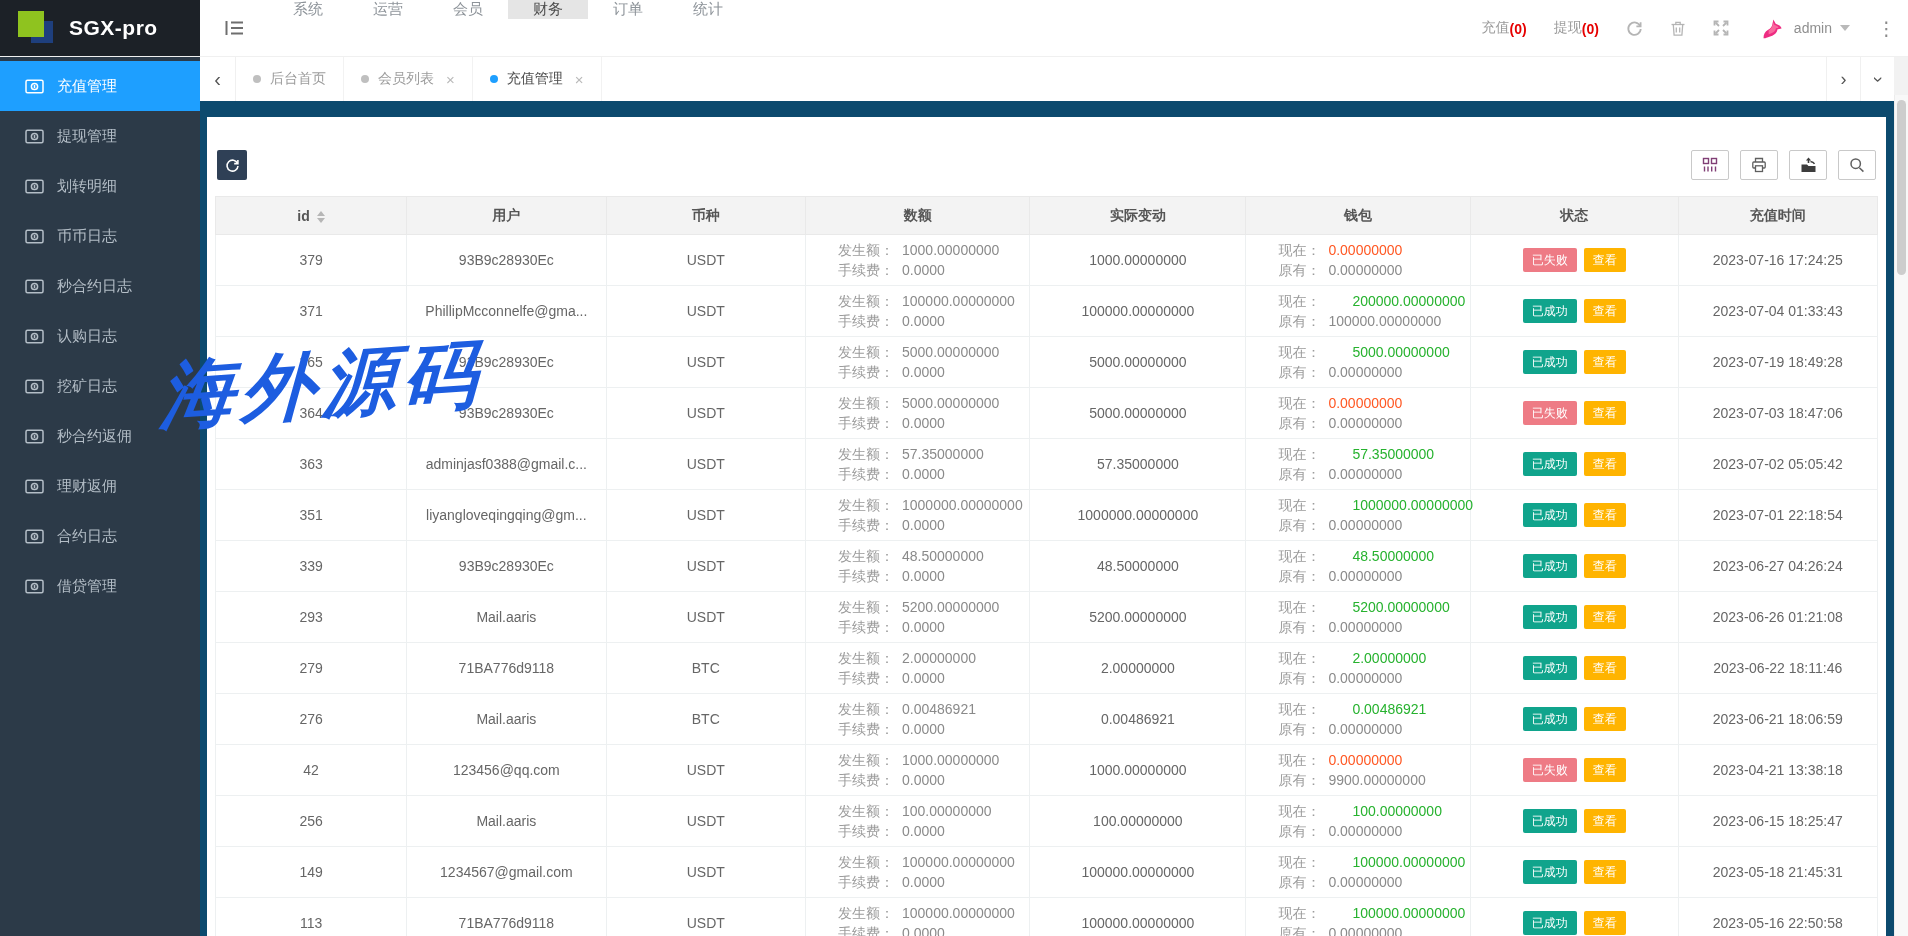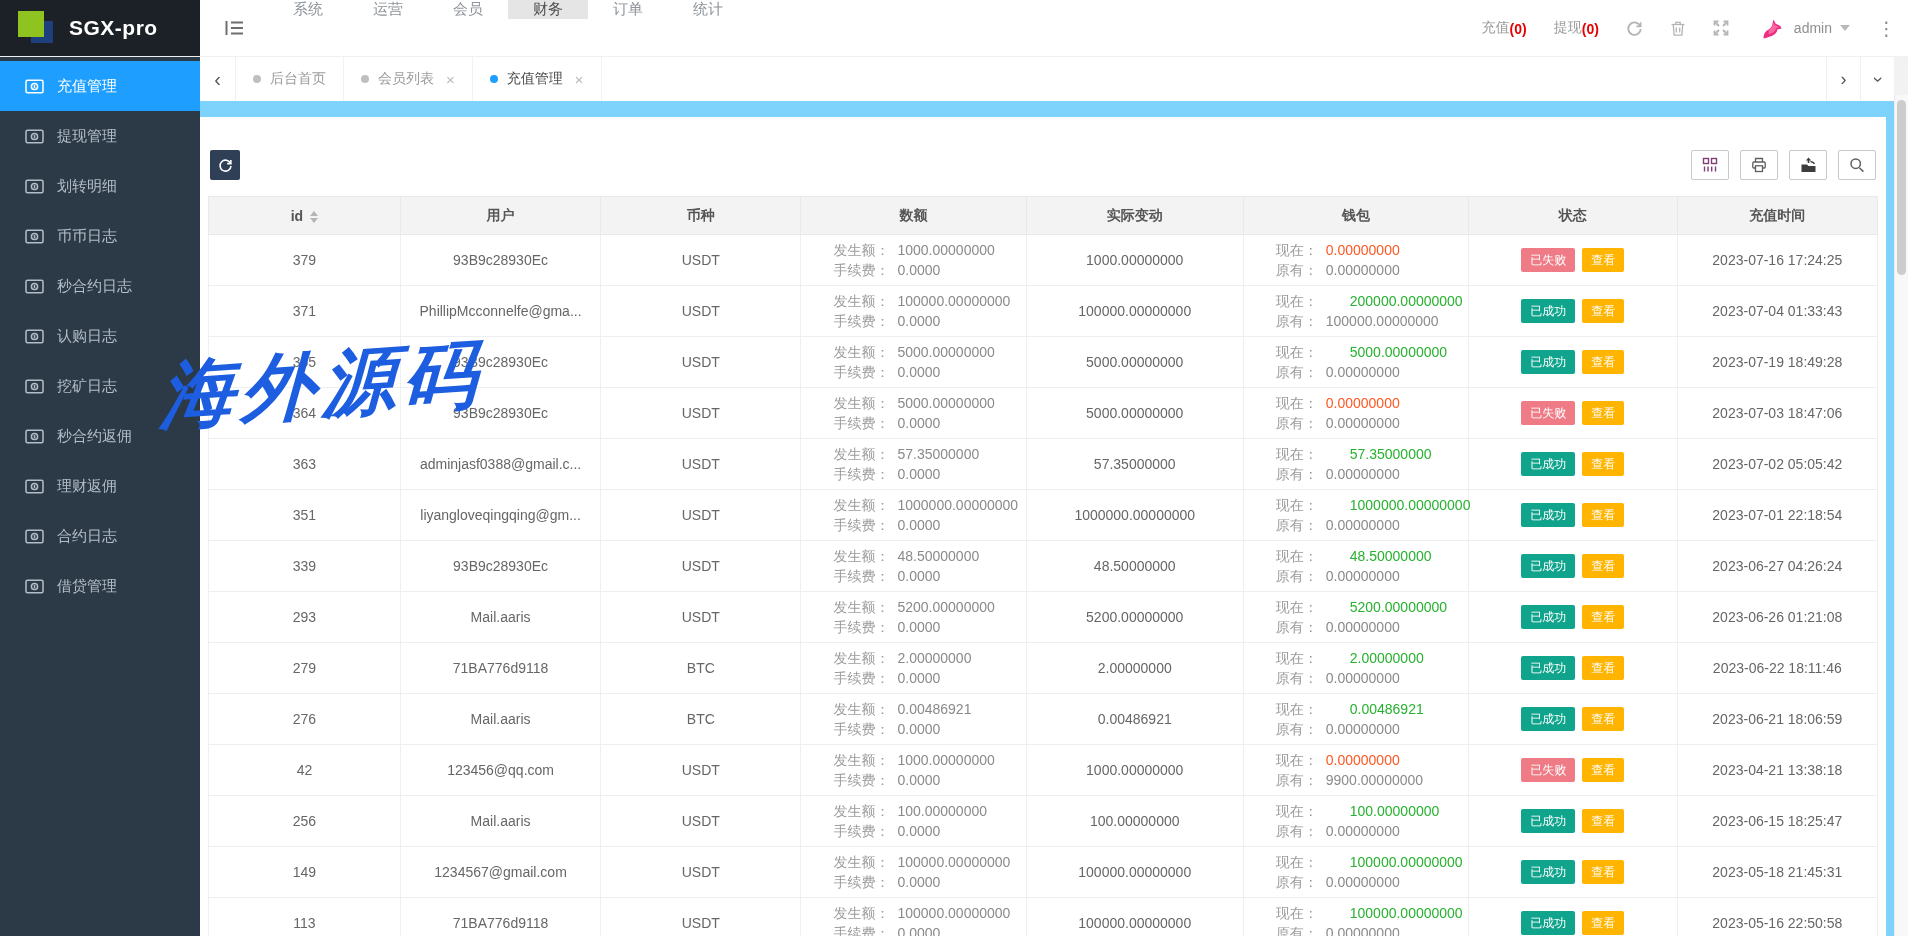--- a/index.html
+++ b/index.html
@@ -52,22 +52,22 @@
 
   
   .sidebar { position:absolute; top:57px; left:0; bottom:0; width:200px; background:#2c3a48;
              padding-top:4px; z-index:15; }
   .side-item { height:50px; display:flex; align-items:center; gap:13px; padding-left:25px;
                color:#b4bec7; font-size:15px; cursor:pointer; }
   .side-item.active { background:#1e9fff; color:#fff; }
   .side-item svg { flex:none; }
 
   
-  .content { position:absolute; top:101px; left:200px; right:14px; bottom:0; background:#7dd3fc;
-             padding:16px 8px 0 0; }
+  .content { position:absolute; top:101px; left:200px; right:14px; bottom:0; background:#0c4a6e;
+             padding:16px 8px 0 7px; }
   .card { background:#fff; width:100%; height:120%; padding:33px 8px 0 8px; position:relative; }
   .card-top { display:flex; justify-content:space-between; align-items:center; margin-bottom:16px;
               padding:0 2px; }
   .refresh-btn { width:30px; height:30px; background:#2f4056; border-radius:2px; cursor:pointer; }
   .tool-btns { display:flex; gap:11px; }
   .tool-btn { width:38px; height:30px; background:#fff; border:1px solid #c9c9c9; border-radius:2px;
               cursor:pointer; }
 
   
   table { width:100%; border-collapse:collapse; table-layout:fixed; font-size:14px; color:#666; }

